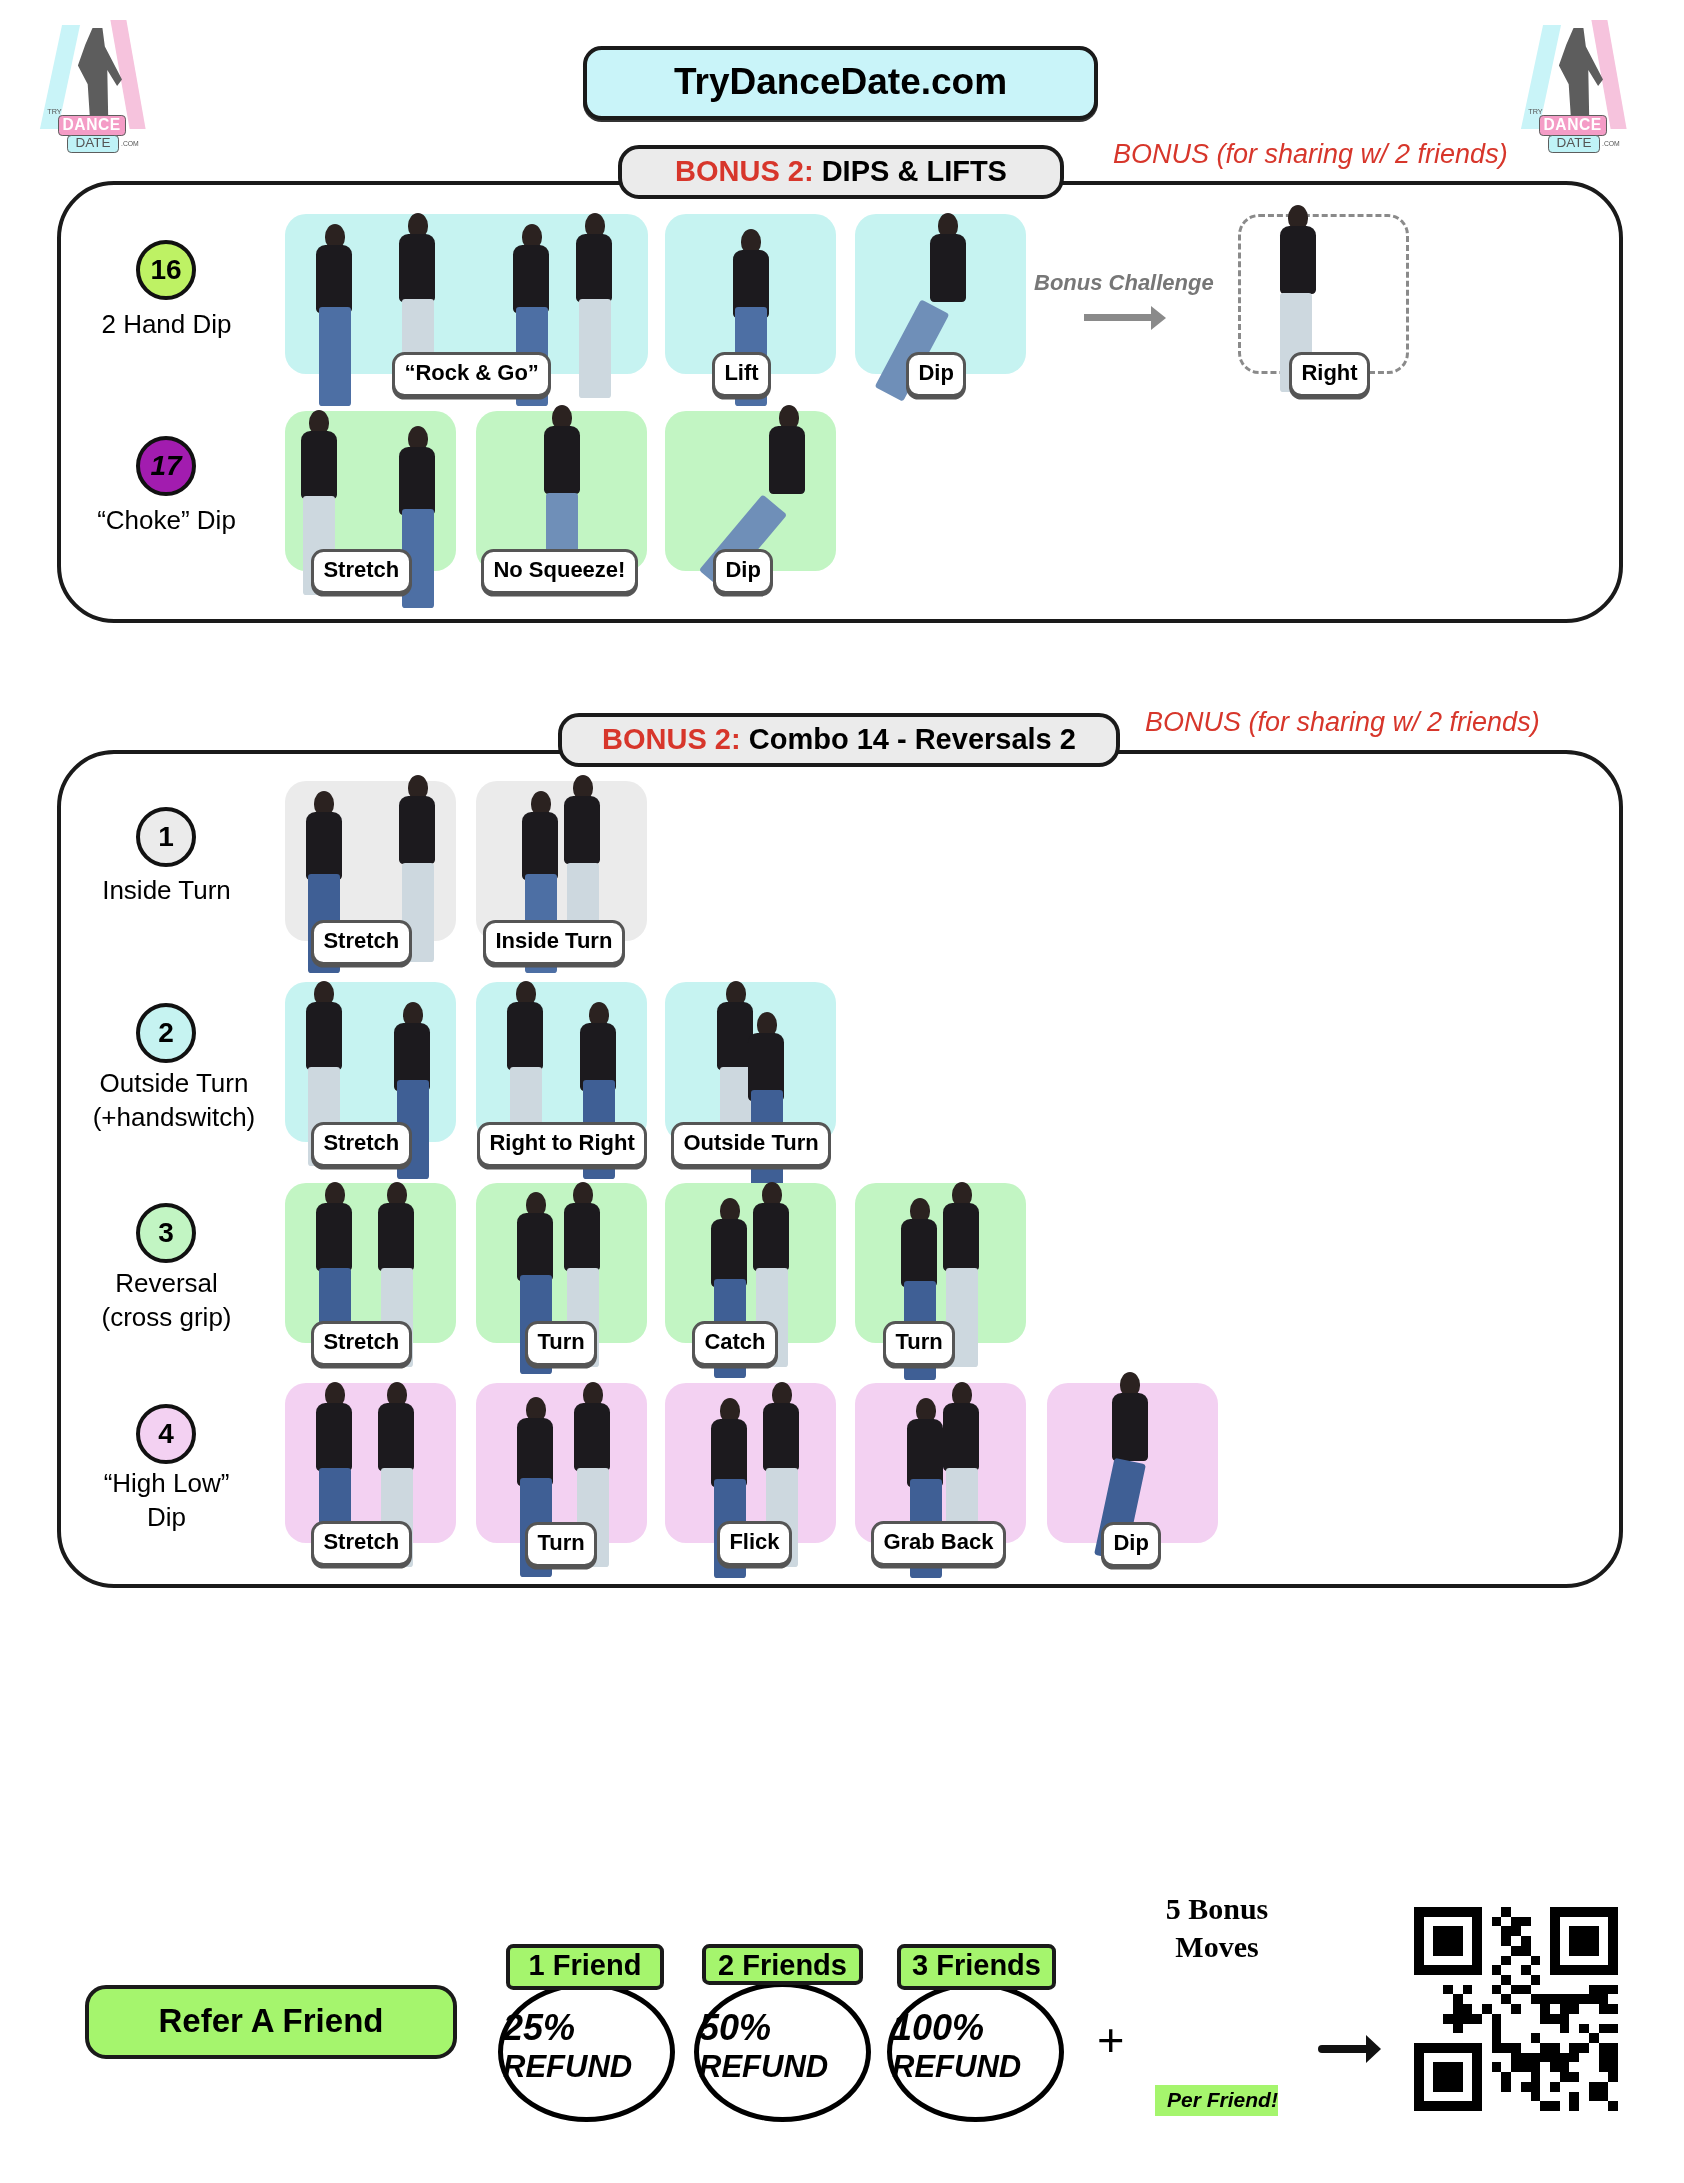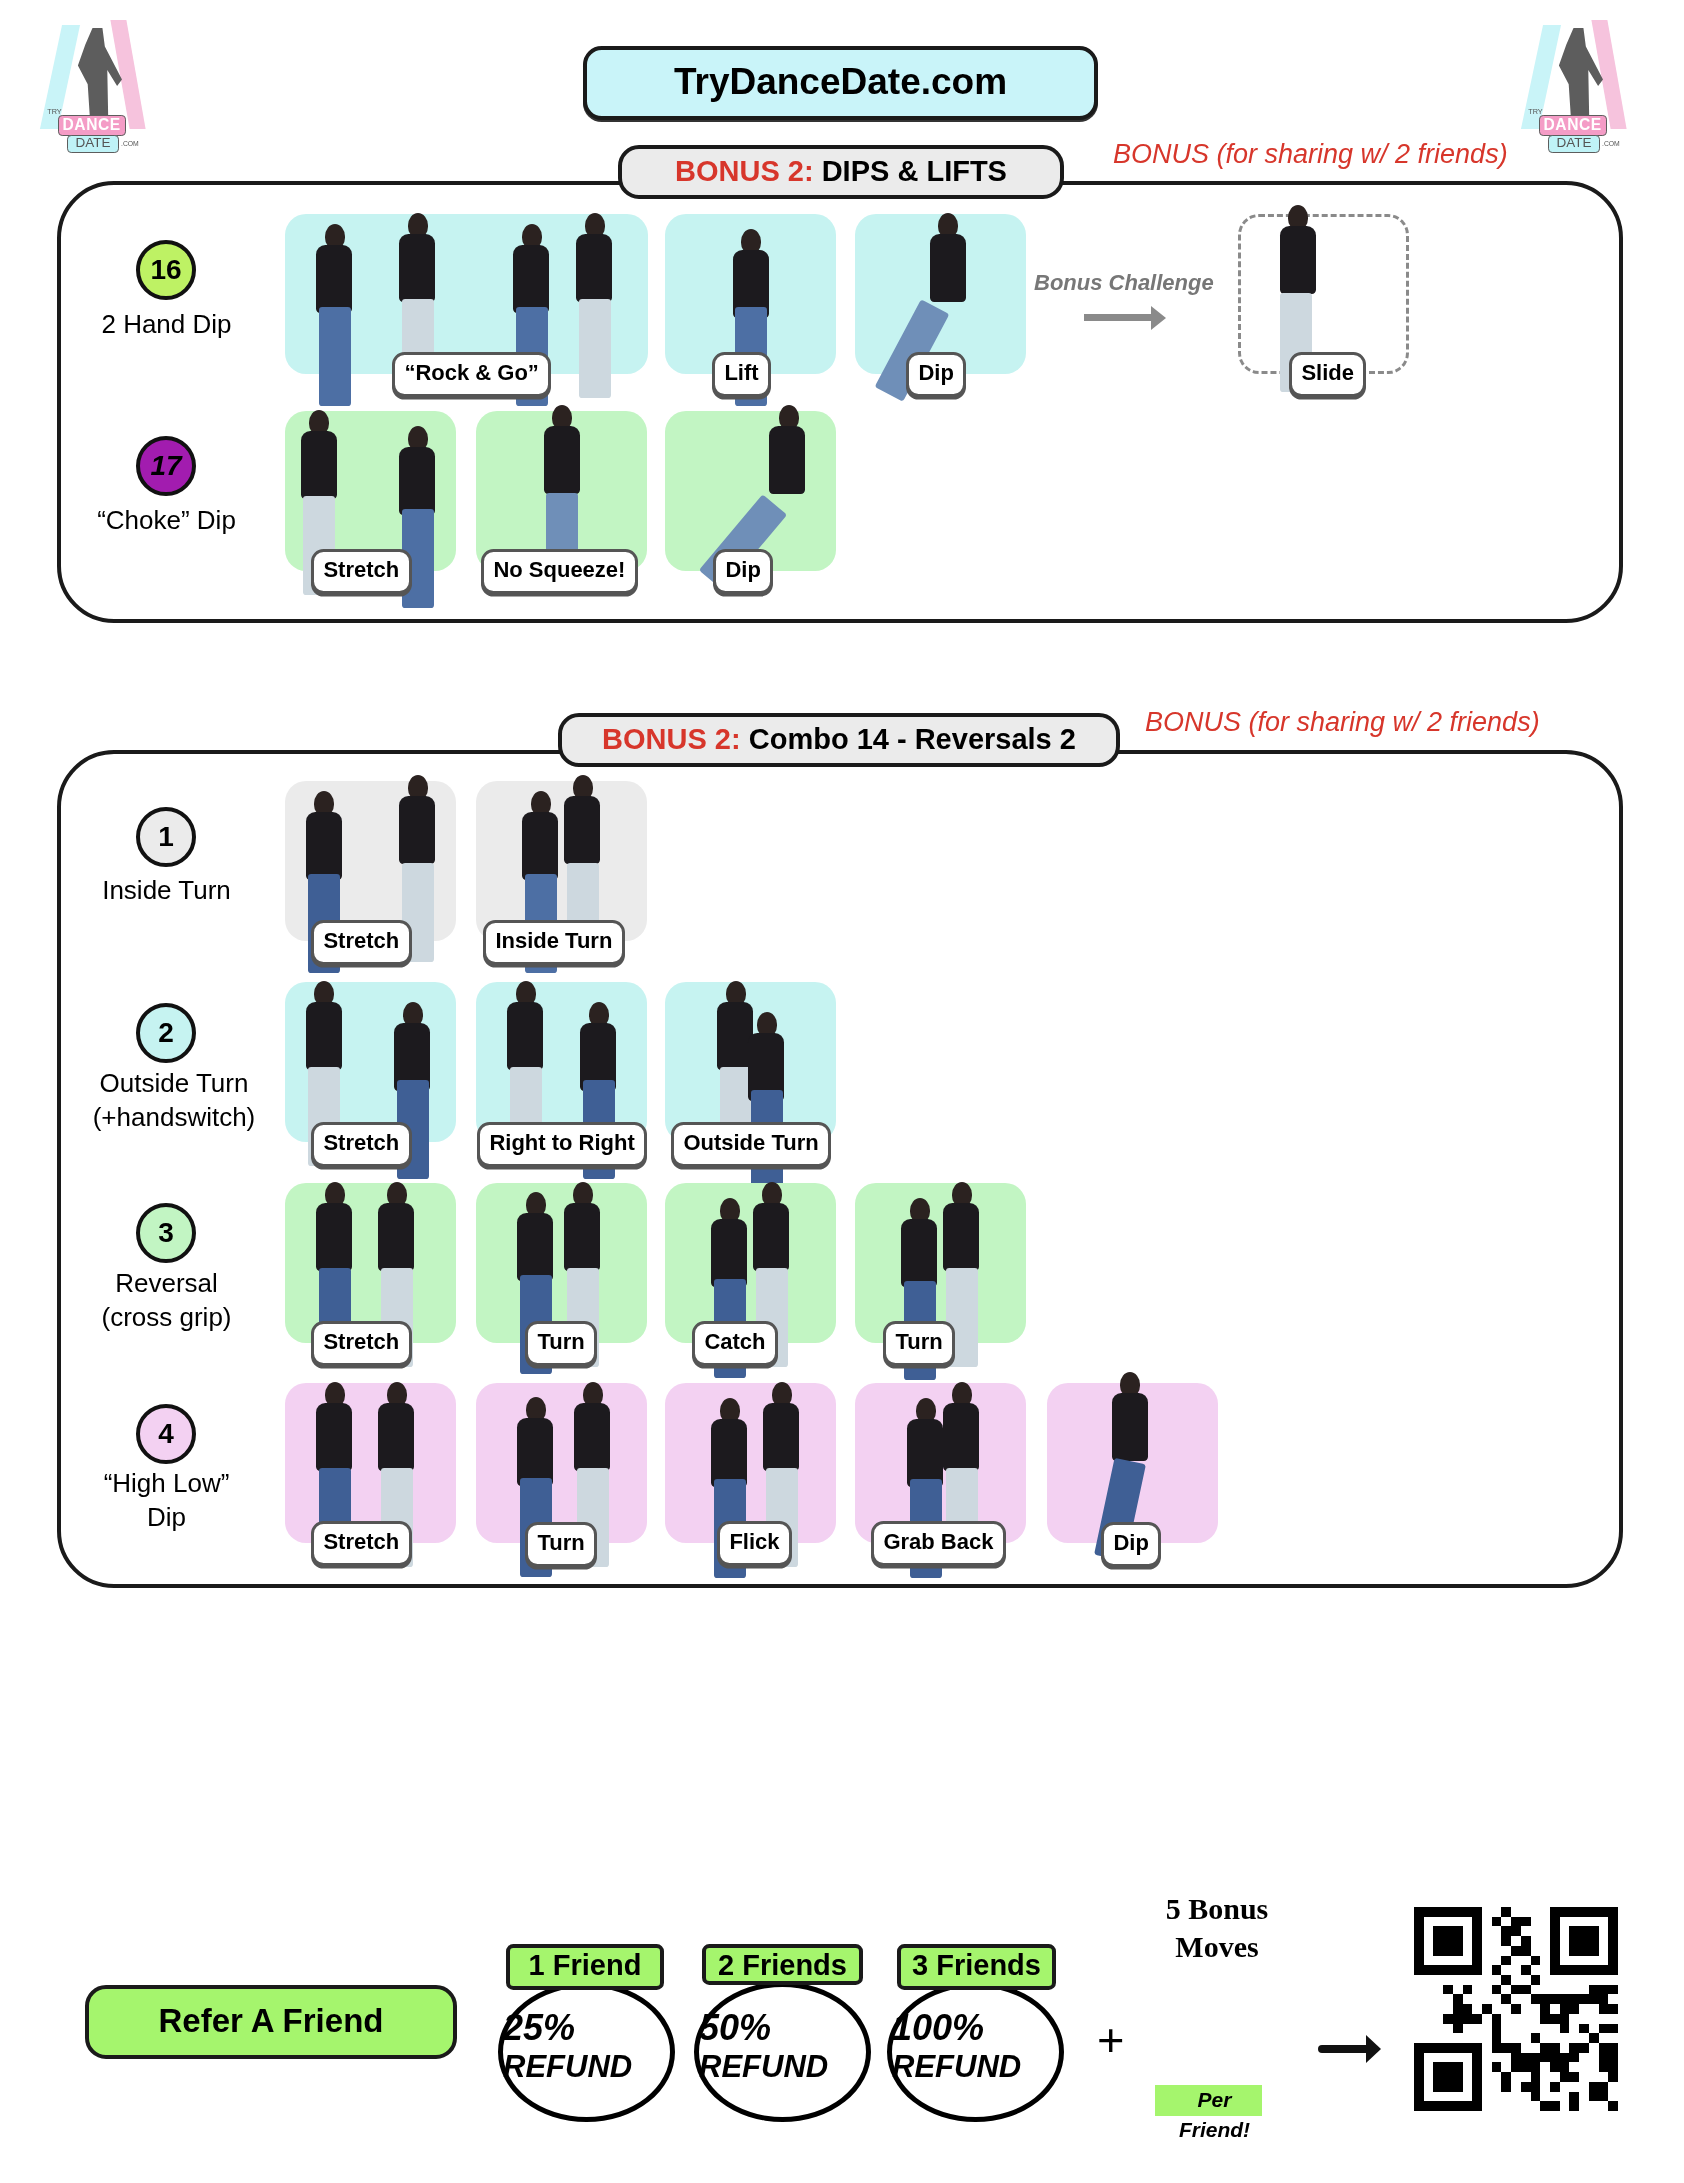--- a/index.html
+++ b/index.html
@@ -148,21 +148,21 @@
 <div class="challenge" style="left:1034px; top:270px;">Bonus Challenge</div>
 <div class="arrow-gray" style="left:1084px; top:314px; width:68px;"></div>
 
 <div class="card dashed" style="left:1238px; top:214px;">
   <div class="fig" style="left:26px; width:68px; height:182px;">
     <div class="head" style="left:21px; top:0;"></div>
       <div class="torso" style="left:12.5px; top:21px;"></div>
       <div class="legs" style="left:12.5px; top:88px; background:#cdd8df;"></div>
   </div>
 </div>
-<div class="step-label" style="left:1289px; top:352px;">Slide</div>
+<div class="step-label" style="left:1289px; top:352px;">Right</div>
 
 <div class="num" style="left:136px; top:436px; background:#a21caf;font-style:italic;">17</div>
 <div class="rowlabel" style="left:78px; top:503px; width:177px;">“Choke” Dip</div>
 
 <div class="card" style="left:285px; top:411px; background:#c2f5c3;">
   <div class="fig" style="left:5.2px; width:57px; height:177px;">
       <div class="head" style="left:18.7px; top:0;"></div>
       <div class="torso" style="left:10.4px; top:21px;"></div>
       <div class="legs" style="left:12.5px; top:86px; background:#cdd8df;"></div>
     </div>
@@ -417,21 +417,21 @@
   <span class="pct">100%</span>
   <span class="ref">REFUND</span>
 </div>
 <div class="tier-tag" style="left:897px; top:1944px; width:159px; height:46px;">3 Friends</div>
 
 <div class="plus" style="left:1097px; top:2012px;">+</div>
 <div class="bonus-text" style="left:1144px; top:1890px; width:146px;font-family:Liberation Serif, serif;">
   <div>5 Bonus</div>
   <div>Moves</div>
 </div>
-<div class="per-friend" style="left:1155px; top:2085px; width:107px; height:31px;padding-left:12px;">Per Friend!</div>
+<div class="per-friend" style="left:1155px; top:2085px; width:123px; height:31px;padding-left:12px;">Per Friend!</div>
 
 <div class="arrow-black" style="left:1318px; top:2045px; width:52px;"></div>
 
 <div class="qr" id="qr" style="left:1414px; top:1907px; width:204px; height:204px;">
     <span class="b"></span>
     <span class="b"></span>
     <span class="b"></span>
     <span class="b"></span>
     <span class="b"></span>
     <span class="b"></span>

